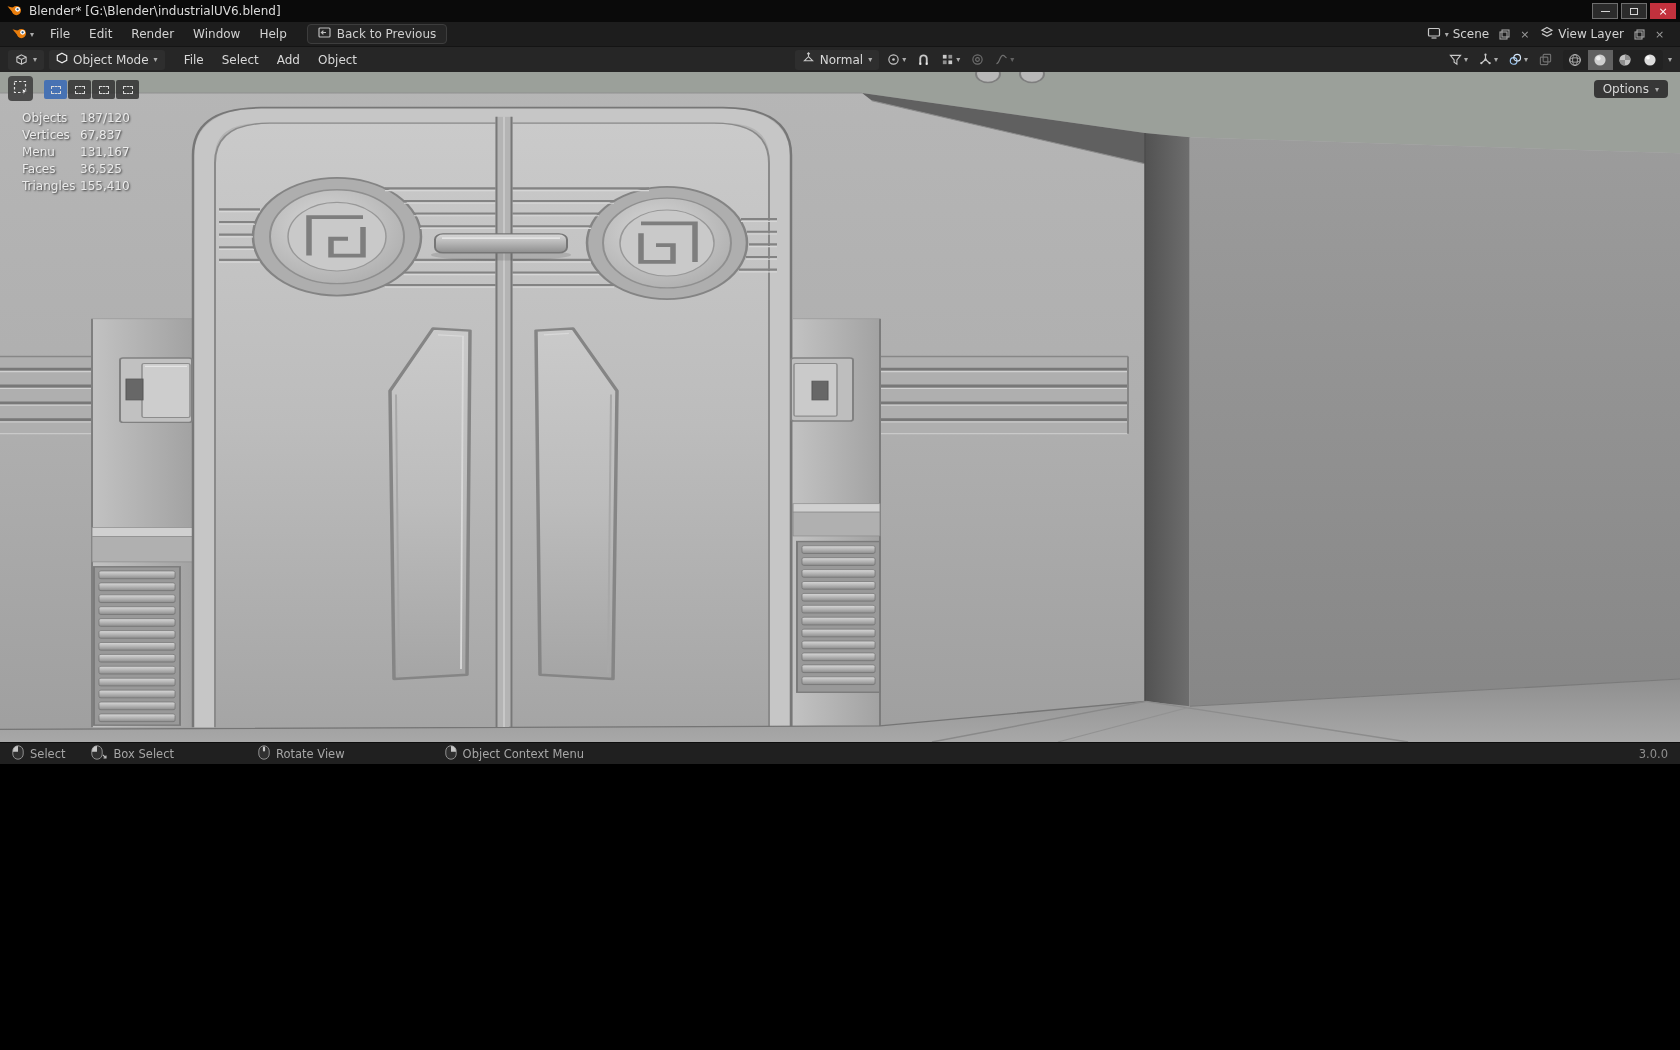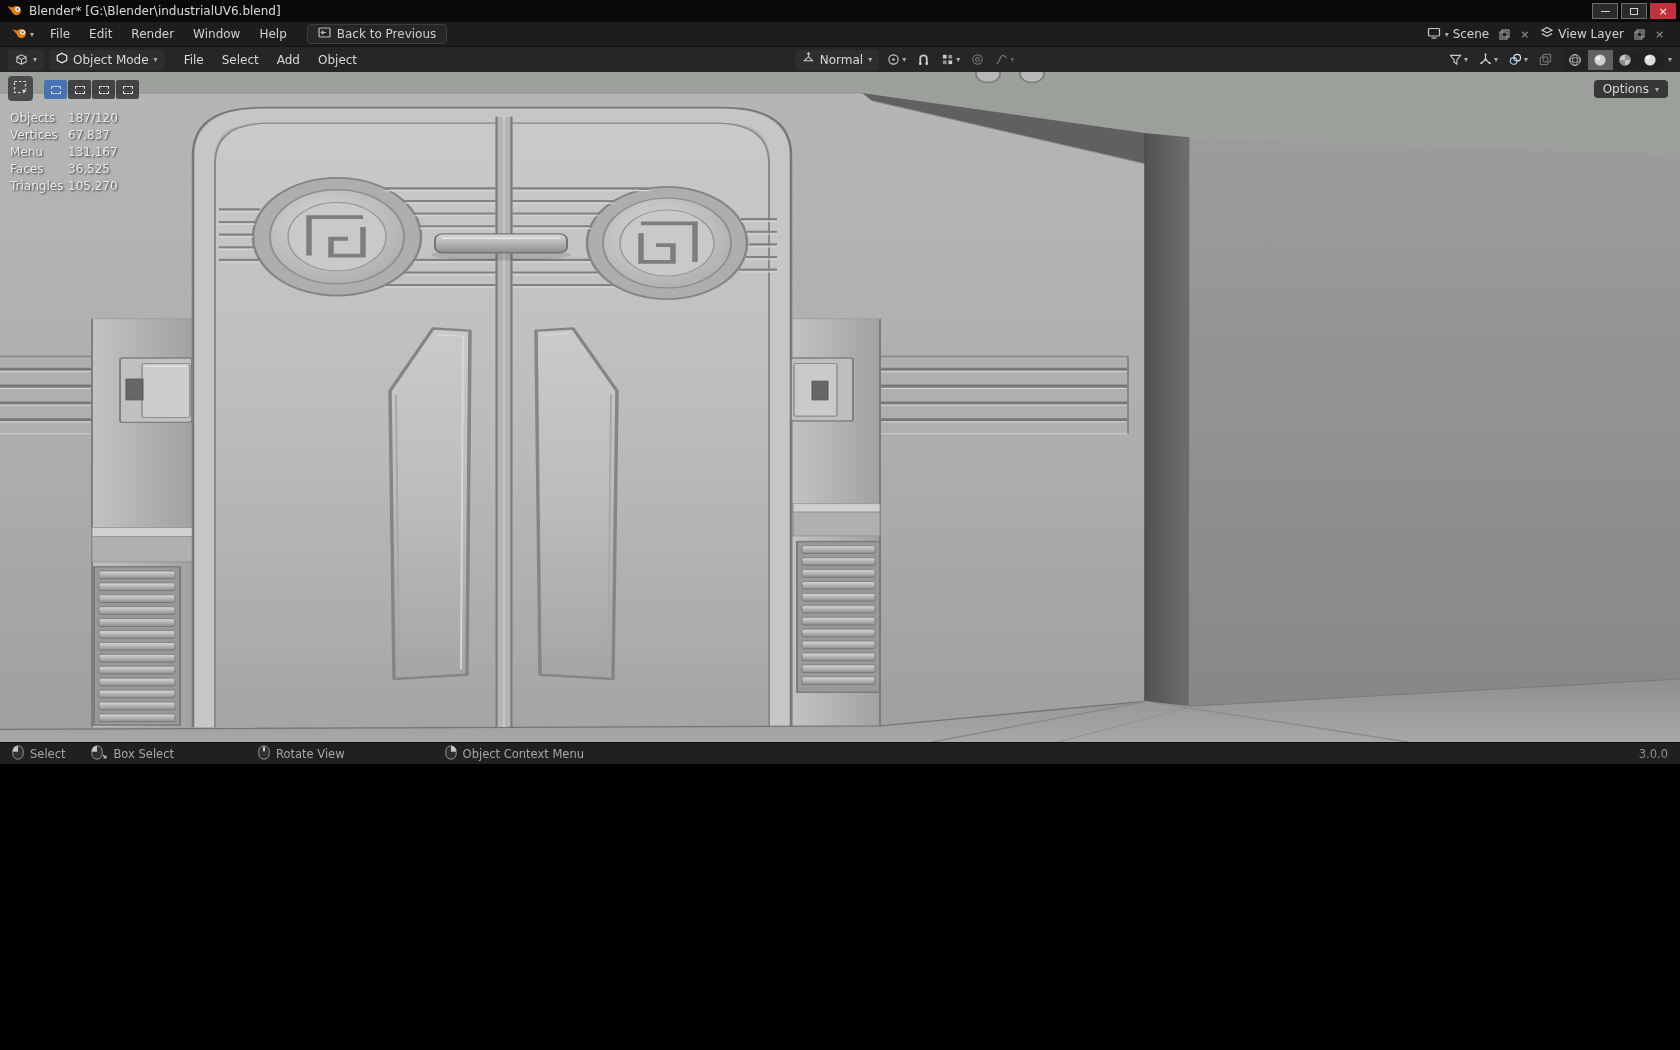--- a/index.html
+++ b/index.html
@@ -35,21 +35,21 @@
 
 .viewport{position:relative;flex:1;overflow:hidden;background:#a9a9a9}
 .scene{position:absolute;left:0;top:0;width:100%;height:100%}
 .toolrow{position:absolute;top:3px;left:8px;right:12px;height:26px;display:flex;align-items:center}
 .tool-btn{width:25px;height:25px;background:rgba(66,66,66,.92);border-radius:4px;display:flex;align-items:center;justify-content:center;margin-right:11px}
 .selmode{display:flex;gap:1px;margin-top:3px}
 .selmode-btn{width:23px;height:19px;border-radius:2px;background:rgba(40,40,40,.78);display:flex;align-items:center;justify-content:center}
 .selmode-btn.active{background:#4772b3}
 .dashed-box{width:10px;height:8px;border:1px dashed #d8d8d8}
 .options-btn{margin-left:auto;margin-top:2px;background:#373737;border-radius:4px;padding:2px 9px;font-size:12px;color:#d8d8d8;display:flex;gap:6px;align-items:center}
-.stats{position:absolute;left:10px;top:38px;font-size:12px;color:#ebebeb;text-shadow:1px 1px 2px rgba(0,0,0,.7);line-height:17px}
+.stats{position:absolute;left:22px;top:38px;font-size:12px;color:#ebebeb;text-shadow:1px 1px 2px rgba(0,0,0,.7);line-height:17px}
 .srow{display:flex}
 .slabel{width:58px}
 
 .statusbar{height:22px;background:#202020;border-top:1px solid #0e0e0e;display:flex;align-items:center;padding:0 12px;font-size:11.5px;color:#a6a6a6;flex:none}
 .hint{display:flex;align-items:center;gap:6px;margin-right:26px}
 .version{margin-left:auto;color:#8f8f8f}
 </style>
 </head>
 <body>
 
@@ -510,21 +510,21 @@
       <div class="srow">
           <span class="slabel">Menu</span>
           <span class="sval">131,167</span>
         </div>
       <div class="srow">
           <span class="slabel">Faces</span>
           <span class="sval">36,525</span>
         </div>
       <div class="srow">
           <span class="slabel">Triangles</span>
-          <span class="sval">105,270</span>
+          <span class="sval">155,410</span>
         </div>
     </div>
   </div>
 
   <div class="statusbar">
     <div class="hint">
       <span><svg width="12" height="15" viewBox="0 0 12 15">
             <rect x="0.8" y="0.8" width="10.4" height="13.4" rx="5.2" fill="#303030" stroke="#8f8f8f" stroke-width="1"></rect>
             <path d="M6,1 A5,5 0 0 0 1,6 L1,6.8 L6,6.8 Z" fill="#c6c6c6"></path>
           </svg></span>

